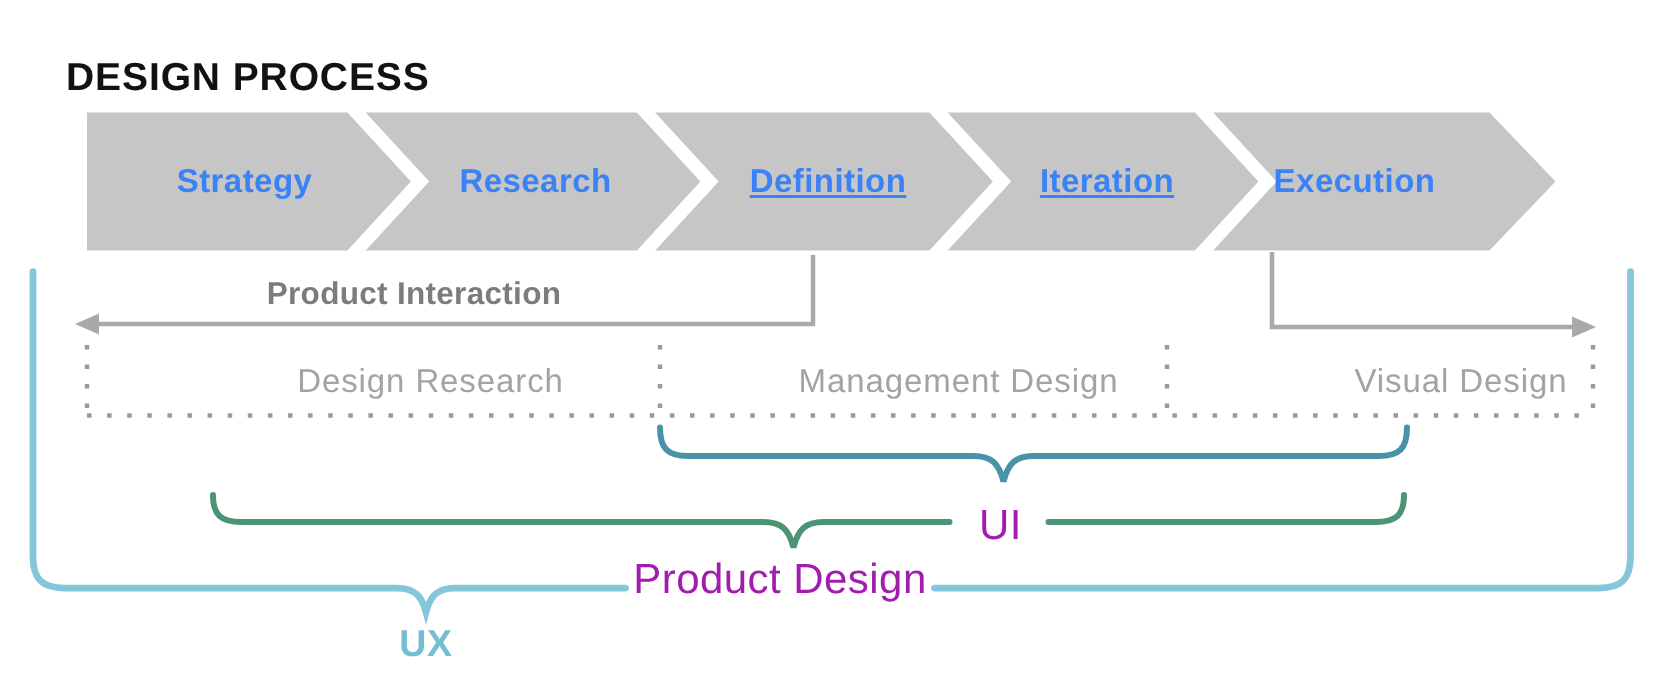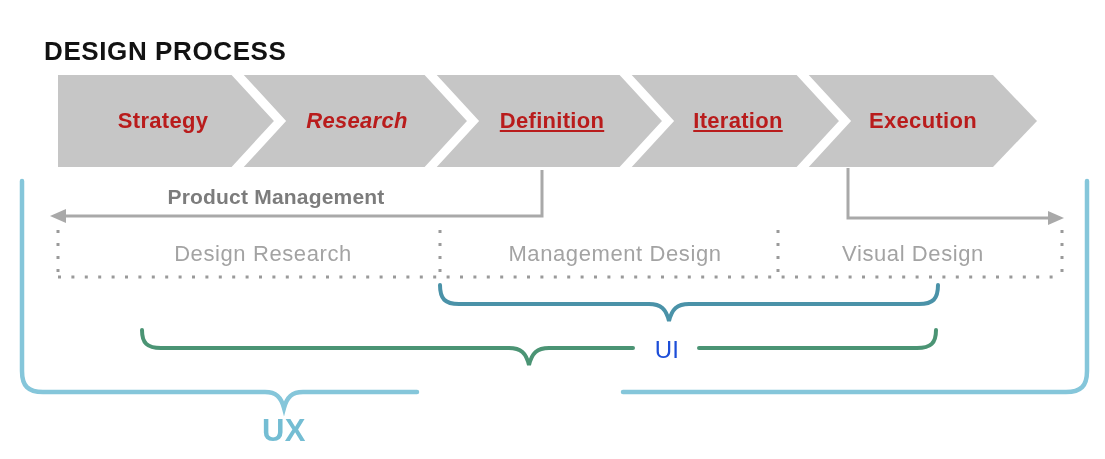--- a/index.html
+++ b/index.html
@@ -22,39 +22,40 @@
     left:44px;top:36px;
     transform:none;
     font-size:26px;font-weight:700;
     letter-spacing:0.6px;
     color:#121212;
     white-space:nowrap;
   }
   .step-label{
     font-size:22px;font-weight:700;
     letter-spacing:0.3px;
-    color:#b91c1c;
+    color:#3b82f6;
   }
   .bracket-label{
     font-size:21px;font-weight:700;
     color:#7c7c7c;
     letter-spacing:0.2px;
   }
   .column-label{
     font-size:22px;font-weight:400;
     color:#a3a3a3;
     letter-spacing:0.6px;
+    margin-left:24px;
   }
   .brace-label-dark{
-    font-size:24px;font-weight:400;
-    color:#1d4ed8;
+    font-size:28px;font-weight:400;
+    color:#a21caf;
     letter-spacing:0.3px;
   }
   .ux-label{
-    font-size:31px;font-weight:700;
+    font-size:25px;font-weight:700;
     color:#74bdd3;
     letter-spacing:0.5px;
   }
 </style>
 </head>
 <body>
 
 <div id="stage">
 
   <svg id="diagram-svg" width="1105" height="459" viewBox="0 0 1105 459">
@@ -85,27 +86,28 @@
     <path d="M699,348 L917,348 C931,348 936,343 936,330" fill="none" stroke="#4b9474" stroke-width="4" stroke-linecap="round"></path>
 
     <path d="M22,181 L22,371 C22,386 28,392 43,392 L265,392 C276,392 281,397 284,408
              C287,397 292,392 303,392 L417,392" fill="none" stroke="#85c6da" stroke-width="4.5" stroke-linecap="round"></path>
     <path d="M623,392 L1066,392 C1081,392 1087,386 1087,371 L1087,181" fill="none" stroke="#85c6da" stroke-width="4.5" stroke-linecap="round"></path>
   </svg>
 
   <div class="page-title">DESIGN PROCESS</div>
 
   <div class="lbl step-label" style="left:163px;top:121px;">Strategy</div>
-  <div class="lbl step-label" style="left:357px;top:121px;font-style:italic;">Research</div>
+  <div class="lbl step-label" style="left:357px;top:121px;">Research</div>
   <div class="lbl step-label" style="left:552px;top:121px;text-decoration:underline;">Definition</div>
   <div class="lbl step-label" style="left:738px;top:121px;text-decoration:underline;">Iteration</div>
-  <div class="lbl step-label" style="left:923px;top:121px;">Execution</div>
+  <div class="lbl step-label" style="left:903px;top:121px;">Execution</div>
 
-  <div class="lbl bracket-label" style="left:276px;top:196px;">Product Management</div>
+  <div class="lbl bracket-label" style="left:276px;top:196px;">Product Interaction</div>
 
   <div class="lbl column-label" style="left:263px;top:254px;">Design Research</div>
   <div class="lbl column-label" style="left:615px;top:254px;">Management Design</div>
-  <div class="lbl column-label" style="left:913px;top:254px;">Visual Design</div>
+  <div class="lbl column-label" style="left:950px;top:254px;">Visual Design</div>
 
   <div class="lbl brace-label-dark" style="left:667px;top:350px;">UI</div>
+  <div class="lbl brace-label-dark" style="left:520px;top:386px;">Product Design</div>
   <div class="lbl ux-label" style="left:284px;top:430px;">UX</div>
 
 </div>
 
 </body></html>

